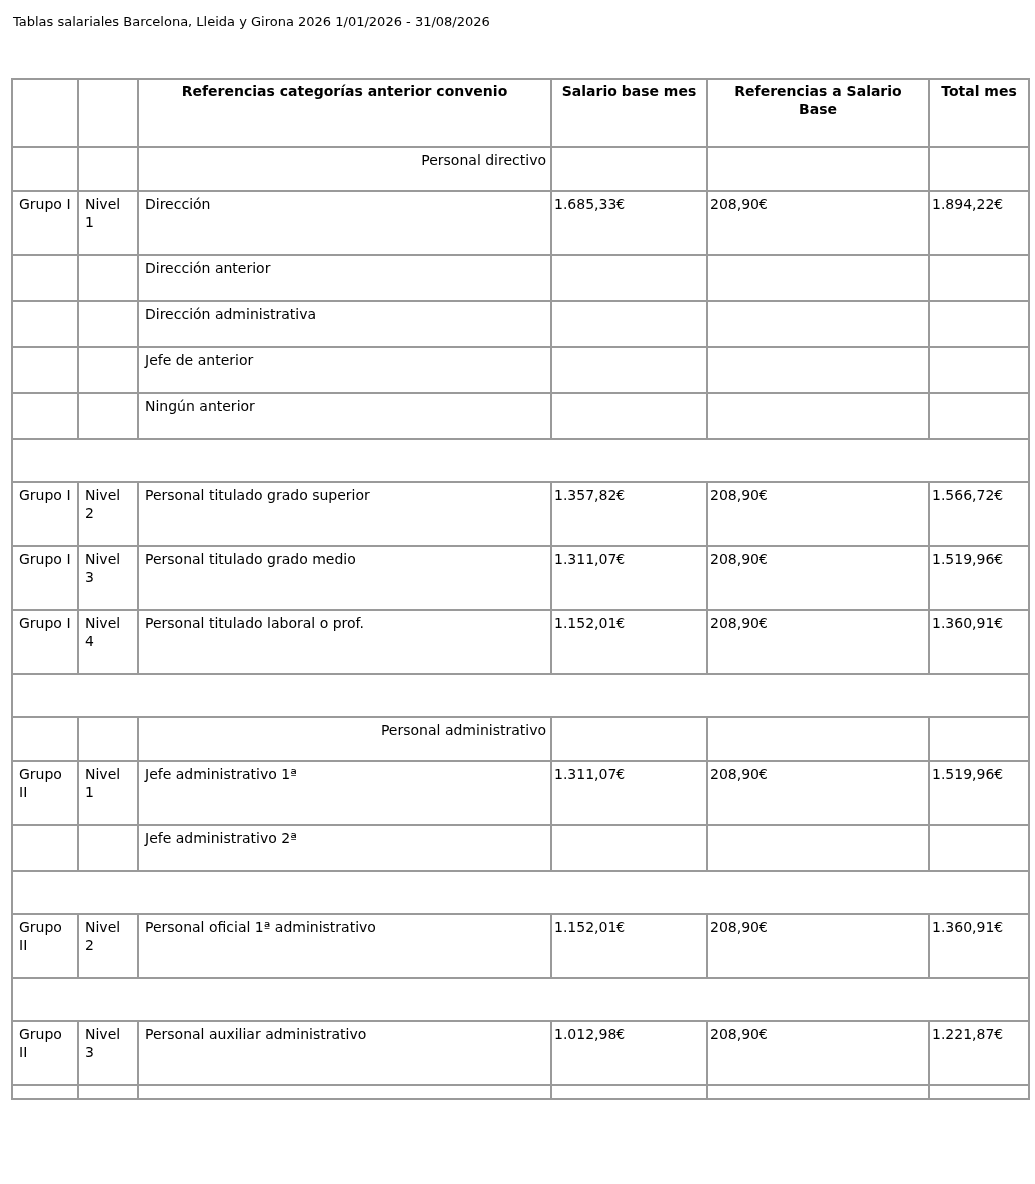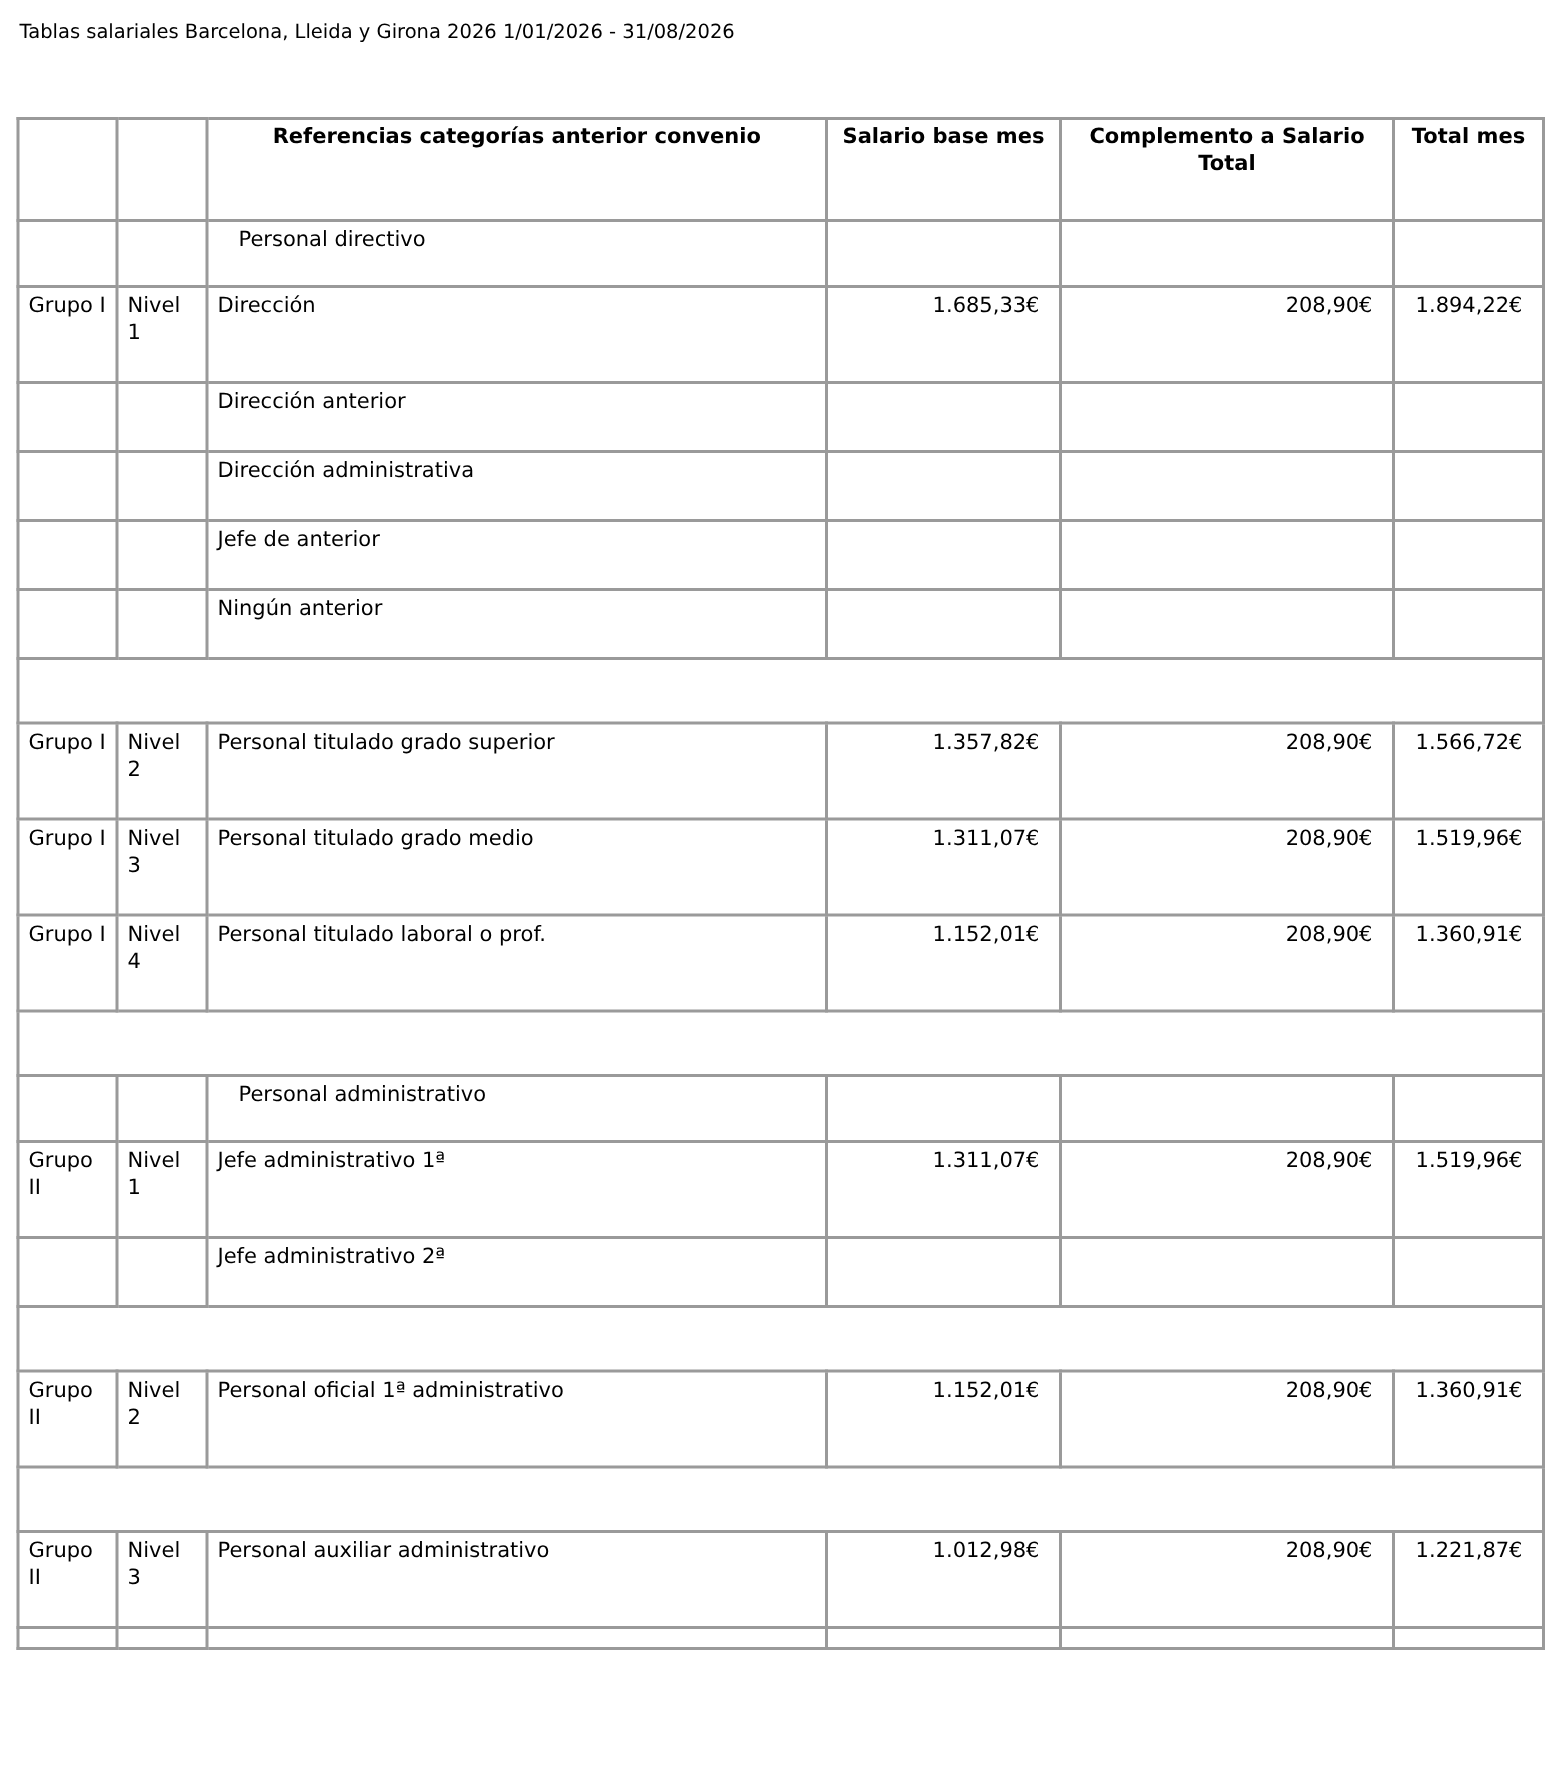--- a/index.html
+++ b/index.html
@@ -32,25 +32,24 @@
     padding: 3px 4px 2px 6px;
     overflow: hidden;
     word-wrap: break-word;
   }
   th {
     font-weight: bold;
     text-align: center;
     padding: 2px 8px;
   }
   td.c-money {
-    text-align: right;
     padding-left: 2px;
     padding-right: 13px;
   }
-  td.section-label { text-align: left; padding-left: 20px; }
+  td.section-label { text-align: right; padding-left: 20px; }
   td.spacer-cell { border-left: 2px solid var(--border); border-right: 2px solid var(--border); }
   tr.row-header  { height: 68px; }
   tr.row-section { height: 44px; }
   tr.row-data    { height: 64px; }
   tr.row-simple  { height: 46px; }
   tr.row-spacer  { height: 43px; }
   tr.row-partial { height: 14px; }
 </style>
 </head>
 <body>
@@ -66,21 +65,21 @@
       <col style="width:156px">
       <col style="width:222px">
       <col style="width:100px">
     </colgroup>
     <thead>
       <tr class="row-header">
         <th></th>
         <th></th>
         <th>Referencias categorías anterior convenio</th>
         <th>Salario base mes</th>
-        <th>Complemento a Salario Total</th>
+        <th>Referencias a Salario Base</th>
         <th>Total mes</th>
       </tr>
     </thead>
     <tbody id="table-body">
         <tr class="row-section">
           <td class="c-grupo"></td>
           <td class="c-nivel"></td>
           <td class="section-label">Personal directivo</td>
           <td class="c-money"></td>
           <td class="c-money"></td>

